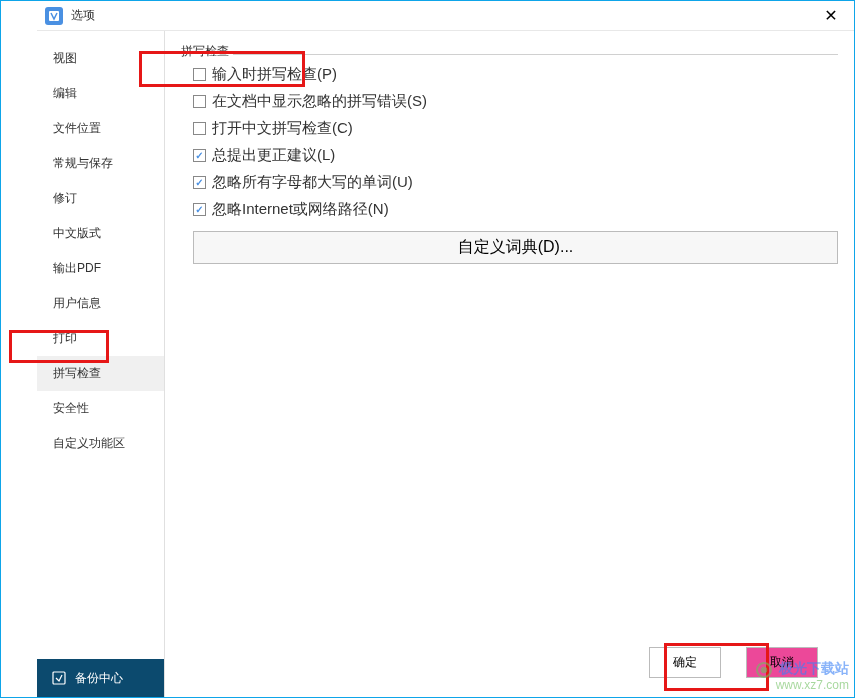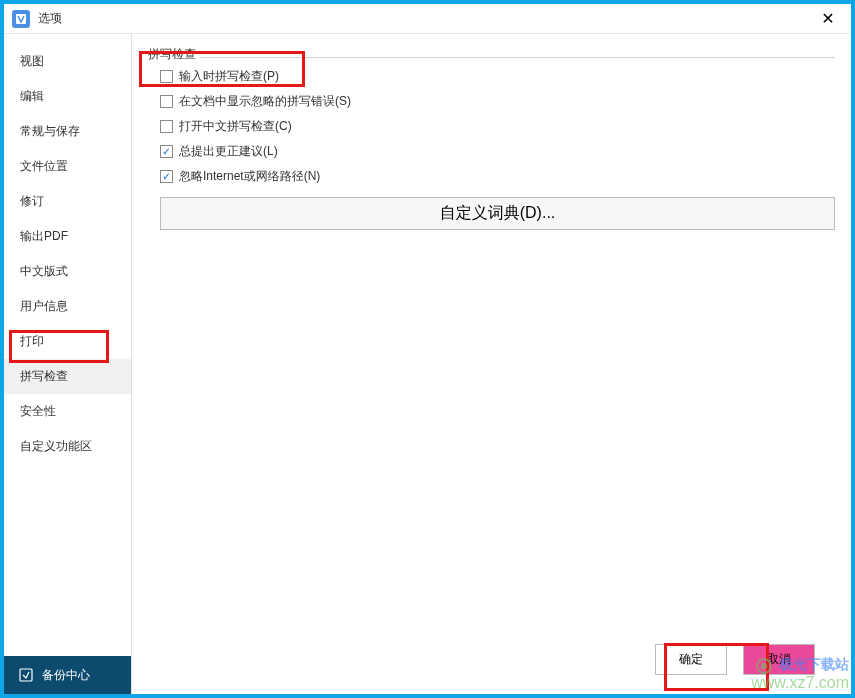--- a/index.html
+++ b/index.html
@@ -8,24 +8,25 @@
       font-size: 12px;
       background: #fff;
       width: 855px;
       height: 698px;
       position: relative;
       overflow: hidden;
     }
     .window {
       width: 855px;
       height: 698px;
-      border: 4px solid #0ea5e9;
+      border: 1px solid #0ea5e9;
       background: #fff;
       display: flex;
       flex-direction: column;
+      padding-left: 36px;
     }
     .titlebar {
       height: 30px;
       background: #fff;
       display: flex;
       align-items: center;
       padding: 0 8px;
       border-bottom: 1px solid #e8e8e8;
     }
     .titlebar-icon {
@@ -129,38 +130,38 @@
     }
     .option-checkbox.checked::after {
       content: "✓";
       font-size: 10px;
       color: #4a90e2;
       font-weight: bold;
       line-height: 1;
     }
     .option-label {
       color: #333;
-      font-size: 12px;
+      font-size: 15px;
     }
     .custom-dict-btn {
       margin-top: 8px;
       margin-left: 12px;
       padding: 5px 12px;
       border: 1px solid #bbb;
       background: #f7f7f7;
       cursor: pointer;
       font-size: 16px;
     }
     .footer {
       height: 45px;
       display: flex;
       align-items: center;
       justify-content: flex-end;
       padding: 0 20px;
-      gap: 16px;
+      gap: 25px;
     }
     .footer-btn {
       min-width: 72px;
       padding: 6px 18px;
       border: 1px solid #bbb;
       background: #ec4899;
       cursor: pointer;
       font-size: 12px;
     }
     .footer-btn.primary {
@@ -201,21 +202,21 @@
       pointer-events: none;
       opacity: 0.6;
     }
     .watermark-line1 {
       color: #3b82f6;
       font-size: 14px;
       font-weight: bold;
     }
     .watermark-line2 {
       color: #6fbf5f;
-      font-size: 16px;
+      font-size: 12px;
     }
     .watermark-icon {
       display: inline-block;
       width: 16px;
       height: 16px;
       background: radial-gradient(circle, #6fbf5f 40%, transparent 42%);
       border: 2px solid #6fbf5f;
       border-radius: 50%;
       vertical-align: middle;
       margin-right: 4px;
@@ -233,25 +234,25 @@
         </svg>
     </span>
     <span class="titlebar-title">选项</span>
     <span class="close-btn">✕</span>
   </div>
 
   <div class="body">
     <div class="sidebar">
       <div class="sidebar-item">视图</div>
       <div class="sidebar-item">编辑</div>
+      <div class="sidebar-item">文件位置</div>
       <div class="sidebar-item">常规与保存</div>
-      <div class="sidebar-item">文件位置</div>
       <div class="sidebar-item">修订</div>
+      <div class="sidebar-item">中文版式</div>
       <div class="sidebar-item">输出PDF</div>
-      <div class="sidebar-item">中文版式</div>
       <div class="sidebar-item">用户信息</div>
       <div class="sidebar-item">打印</div>
       <div class="sidebar-item selected">拼写检查</div>
       <div class="sidebar-item">安全性</div>
       <div class="sidebar-item">自定义功能区</div>
       <div class="sidebar-spacer"></div>
       <div class="backup-center">
         <span class="backup-center-icon">
           <svg viewBox="0 0 16 16" width="16" height="16">
               <rect x="2" y="2" width="12" height="12" fill="none" stroke="#fff" stroke-width="1.2" rx="1"></rect>
@@ -278,20 +279,24 @@
         <div class="option-row">
           <span class="option-checkbox"></span>
           <span class="option-label">打开中文拼写检查(C)</span>
         </div>
         <div class="option-row">
           <span class="option-checkbox checked"></span>
           <span class="option-label">总提出更正建议(L)</span>
         </div>
         <div class="option-row">
           <span class="option-checkbox checked"></span>
+          <span class="option-label">忽略所有字母都大写的单词(U)</span>
+        </div>
+        <div class="option-row">
+          <span class="option-checkbox checked"></span>
           <span class="option-label">忽略Internet或网络路径(N)</span>
         </div>
       </div>
 
       <button class="custom-dict-btn">自定义词典(D)...</button>
 
       <div style="flex:1"></div>
 
       <div class="footer">
         <button class="footer-btn primary">确定</button>

